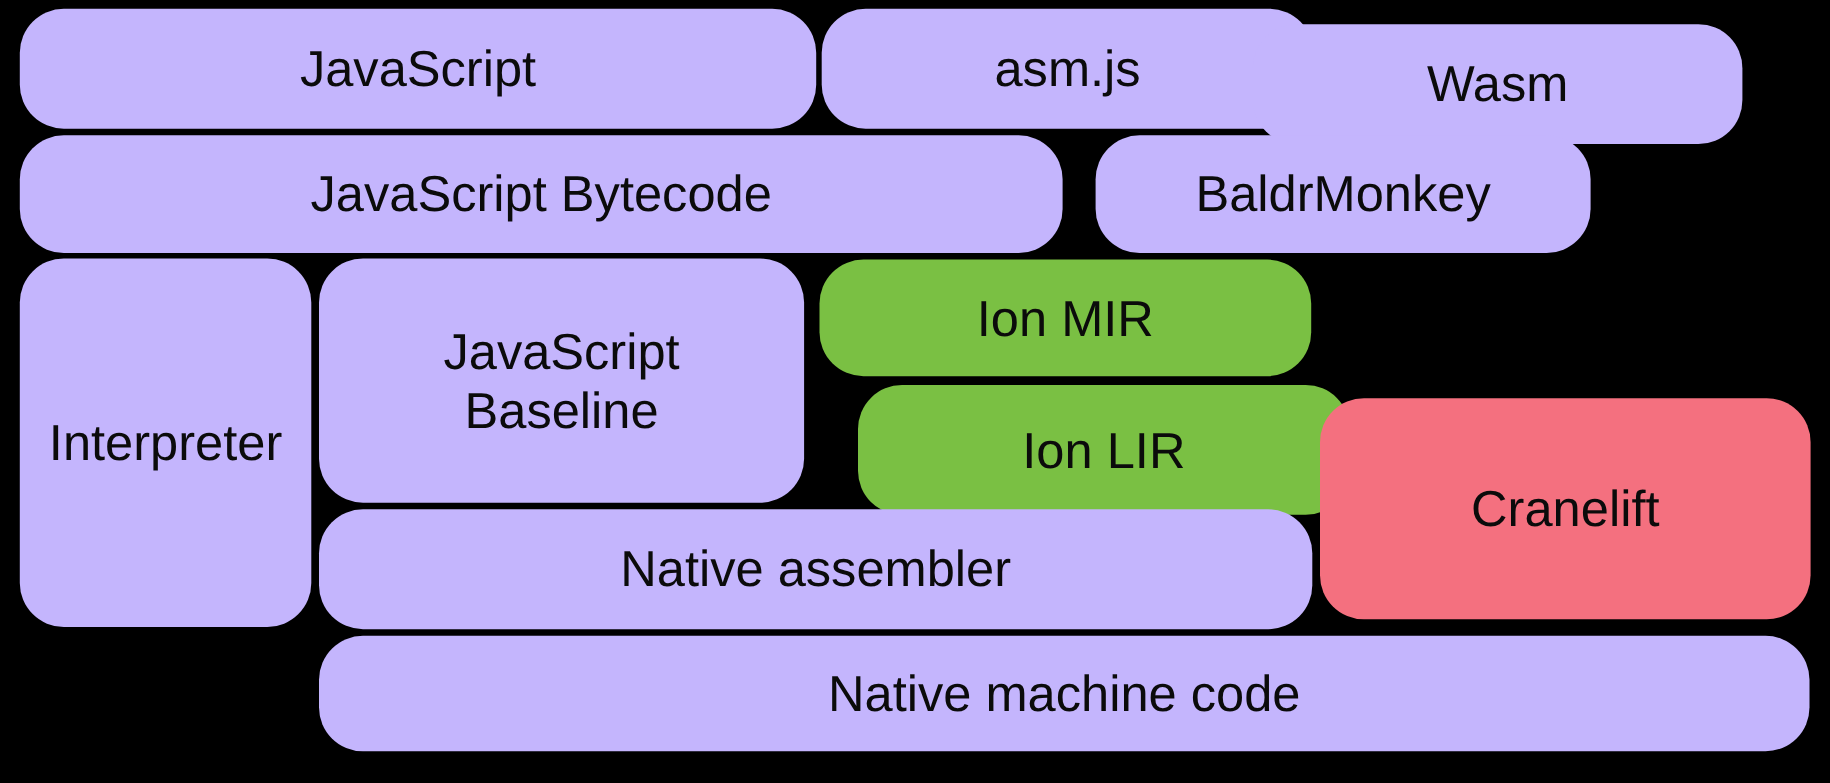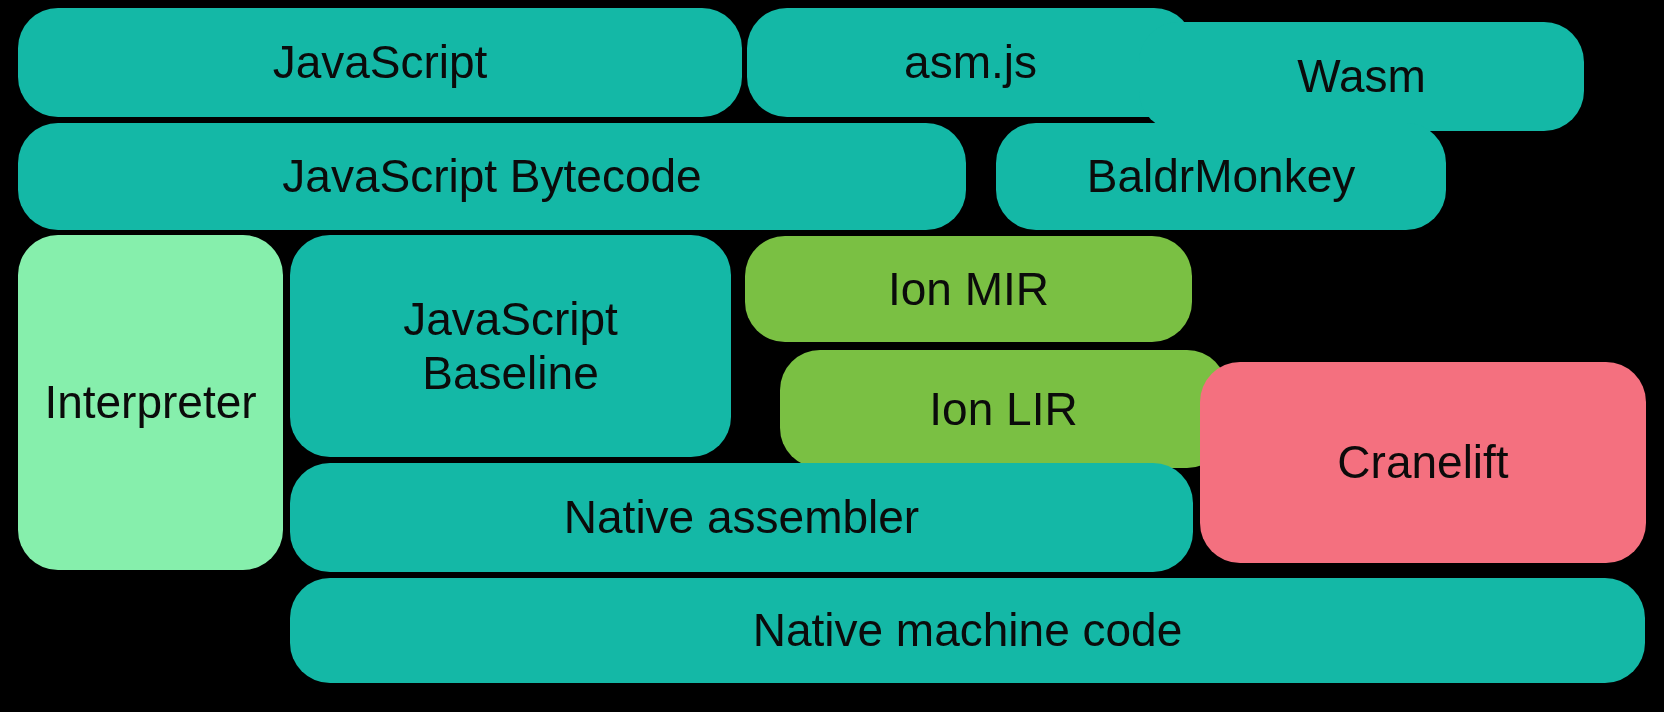--- a/index.html
+++ b/index.html
@@ -22,22 +22,22 @@
     display: flex;
     align-items: center;
     justify-content: center;
     text-align: center;
     font-size: 46px;
     line-height: 1.18;
     color: #0b0b0b;
     white-space: pre-line;
     background: #ffffff;
   }
-  .fill-white { background: #14b8a6; }
-  .fill-gray  { background: #86efac; }
+  .fill-white { background: #c4b5fd; }
+  .fill-gray  { background: #c4b5fd; }
   .fill-green { background: #7ac043; }
   .fill-pink  { background: #f4707f; }
 
   
   .b-javascript      { left: 18px;   top: 8px;   width: 724px;  height: 109px; }
   .b-asmjs           { left: 747px;  top: 8px;   width: 447px;  height: 109px; }
   .b-wasm            { left: 1139px; top: 8px;   width: 445px;  height: 109px; margin-top: 14px; }
   .b-js-bytecode     { left: 18px;   top: 123px; width: 948px;  height: 107px; }
   .b-baldrmonkey     { left: 972px;  top: 123px; width: 450px;  height: 107px; margin-left: 24px; }
   .b-interpreter     { left: 18px;   top: 235px; width: 265px;  height: 335px; }

